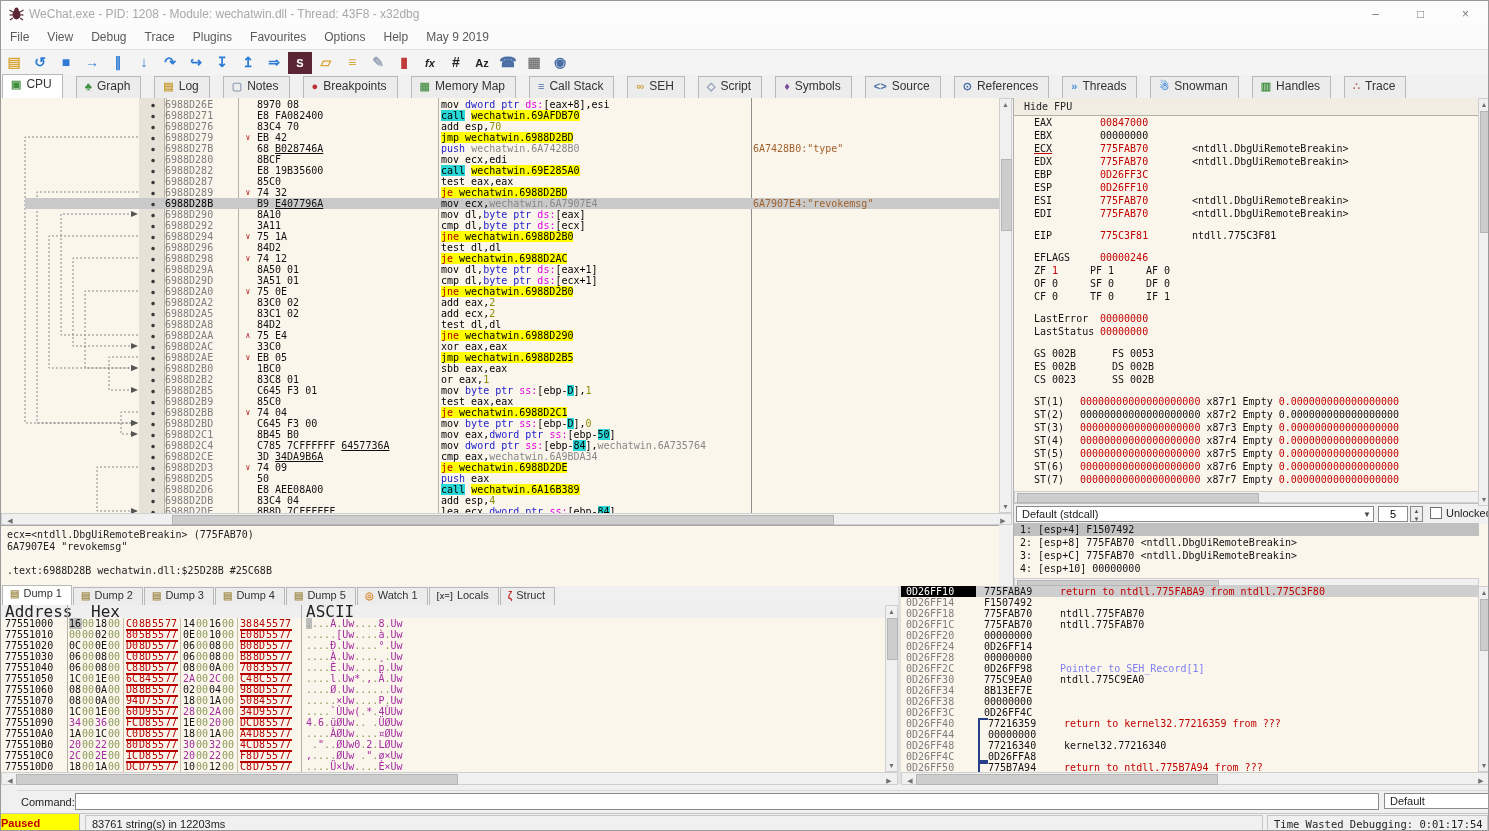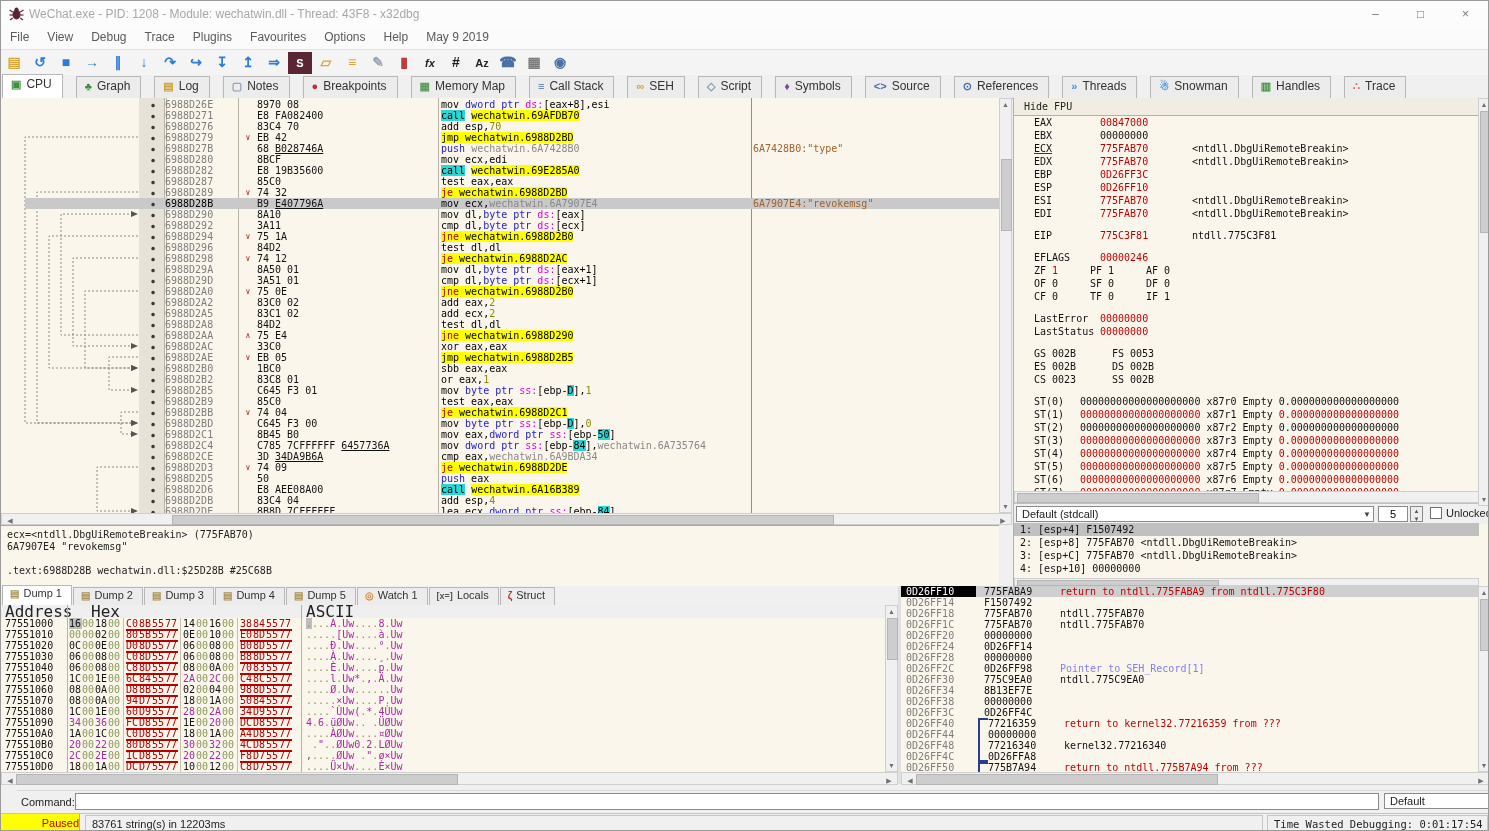--- a/index.html
+++ b/index.html
@@ -102,21 +102,21 @@
   .sval{width:76px;color:#111;}
   .scom{flex:1;color:#111;}
   .scr{color:#c00000;}
   .scs{color:#8080f0;}
   .splitv{position:absolute;left:897px;top:585px;width:3px;height:198px;background:#e0e0e0;}
   
   .cmdbar{position:absolute;left:16px;top:789px;width:100%;height:23px;background:#f0f0f0;border-top:1px solid #d8d8d8;}
   .cmdlbl{position:absolute;left:4px;top:5px;font-size:11px;color:#222;}
   .cmdinput{position:absolute;left:58px;top:2px;width:1304px;height:17px;background:#fff;border:1px solid #8a8a8a;box-sizing:border-box;font-size:11px;padding:0 3px;font-family:"DejaVu Sans Mono",monospace;}
   .statusbar{position:absolute;left:0;top:812px;width:100%;height:19px;background:#f0f0f0;border-top:1px solid #c4c4c4;font-size:11px;}
-  .paused{position:absolute;left:0;top:0;width:78px;height:18px;background:#ffff00;color:#c00000;font-weight:normal;text-align:right;line-height:18px;border-right:1px solid #b0b0b0;}
+  .paused{position:absolute;left:0;top:0;width:78px;height:18px;background:#ffff00;color:#c00000;font-weight:bold;text-align:left;line-height:18px;border-right:1px solid #b0b0b0;}
   .statmsg{position:absolute;left:84px;top:1px;width:1178px;height:16px;border:1px solid #c6c6c6;line-height:16px;padding-left:6px;box-sizing:border-box;color:#222;}
   .stattime{position:absolute;left:1266px;top:1px;width:221px;height:16px;border:1px solid #c6c6c6;line-height:16px;padding-left:6px;box-sizing:border-box;color:#222;font-family:"DejaVu Sans Mono",monospace;font-size:10.5px;}
 </style>
 </head>
 <body>
 
 <div class="app">
 
   <div class="titlebar">
     <span class="bug">
@@ -266,21 +266,20 @@
         <div class="rline"><span class="fp">OF <span class="">0</span></span><span class="fp">SF <span class="">0</span></span><span class="fp">DF <span class="">0</span></span></div>
         <div class="rline"><span class="fp">CF <span class="">0</span></span><span class="fp">TF <span class="">0</span></span><span class="fp">IF <span class="">1</span></span></div>
         <div class="rgap"></div>
         <div class="rline"><span class="rn">LastError</span><span class="rv red">00000000</span></div>
         <div class="rline"><span class="rn">LastStatus</span><span class="rv red">00000000</span></div>
         <div class="rgap"></div>
         <div class="rline"><span class="fp2">GS 002B</span><span class="fp2">FS 0053</span></div>
         <div class="rline"><span class="fp2">ES 002B</span><span class="fp2">DS 002B</span></div>
         <div class="rline"><span class="fp2">CS 0023</span><span class="fp2">SS 002B</span></div>
         <div class="rgap"></div>
-        <div class="rline"><span class="stn">ST(0)</span><span class="">00000000000000000000</span> x87r0 Empty <span class="">0.000000000000000000</span></div>
         <div class="rline"><span class="stn">ST(1)</span><span class="red">00000000000000000000</span> x87r1 Empty <span class="red">0.000000000000000000</span></div>
         <div class="rline"><span class="stn">ST(2)</span><span class="">00000000000000000000</span> x87r2 Empty <span class="">0.000000000000000000</span></div>
         <div class="rline"><span class="stn">ST(3)</span><span class="red">00000000000000000000</span> x87r3 Empty <span class="red">0.000000000000000000</span></div>
         <div class="rline"><span class="stn">ST(4)</span><span class="red">00000000000000000000</span> x87r4 Empty <span class="red">0.000000000000000000</span></div>
         <div class="rline"><span class="stn">ST(5)</span><span class="red">00000000000000000000</span> x87r5 Empty <span class="red">0.000000000000000000</span></div>
         <div class="rline"><span class="stn">ST(6)</span><span class="red">00000000000000000000</span> x87r6 Empty <span class="red">0.000000000000000000</span></div>
         <div class="rline"><span class="stn">ST(7)</span><span class="red">00000000000000000000</span> x87r7 Empty <span class="red">0.000000000000000000</span></div>
       </div>
     <div class="sb sbh" style="left:0;top:393px;width:465px;height:12px;">
       <div class="thumb" style="left:2px;top:1px;width:240px;height:8px;"></div>

